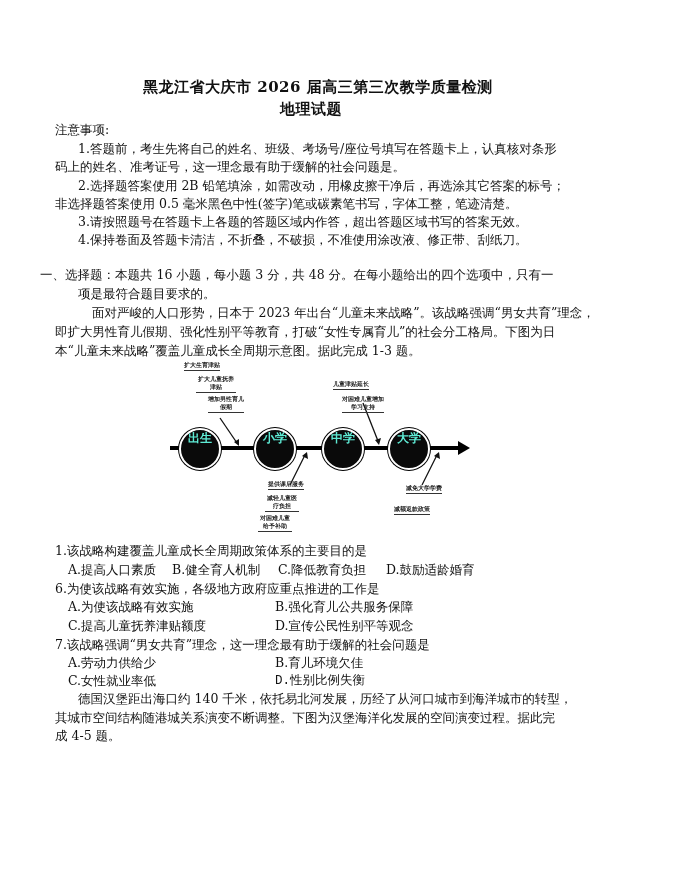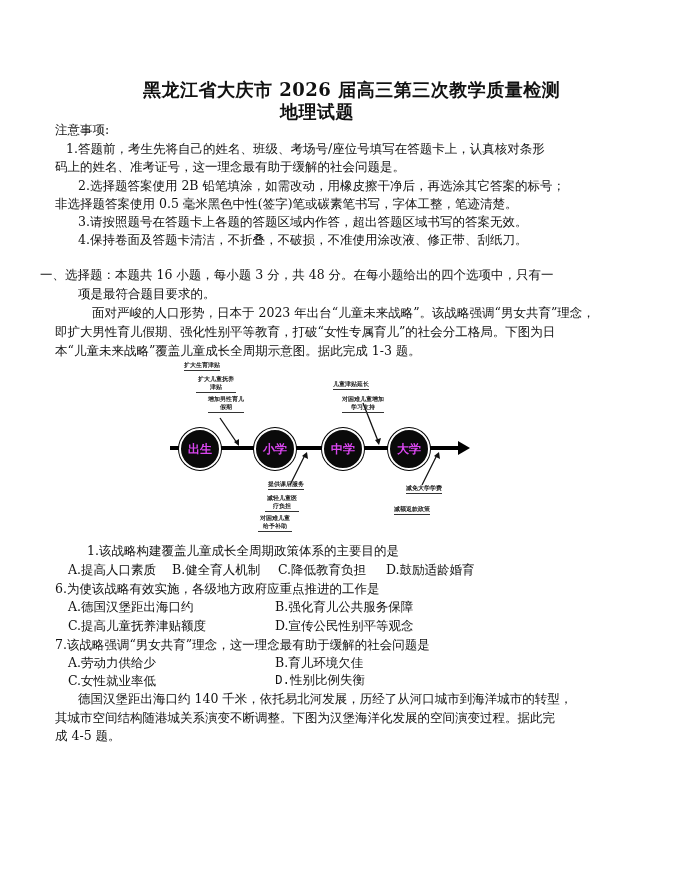--- a/index.html
+++ b/index.html
@@ -1,34 +1,34 @@
 <!DOCTYPE html>
 <html><head>
 <meta charset="utf-8">
 <style>
   html, body { margin:0; padding:0; background:#ffffff; }
   body { width:700px; height:877px; position:relative; overflow:hidden;
          font-family:"DejaVu Serif","Liberation Serif",serif; color:#111; }
   .abs { position:absolute; white-space:nowrap; }
-  .title { font-weight:bold; font-size:18px; letter-spacing:0.5px; }
+  .title { font-weight:bold; font-size:15px; letter-spacing:0.5px; }
   .txt { font-size:12.5px; line-height:18px; }
   .diag-label { font-size:6px; font-weight:bold; text-align:center; line-height:8px; color:#222; }
   .uline { border-bottom:1.5px solid #333; padding-bottom:1px; }
   .node { position:absolute; width:38px; height:38px; border-radius:50%; background:#0a0a0a;
-          color:#d946ef; font-size:12px; font-weight:bold; display:flex; align-items:center;
+          color:#5eead4; font-size:12px; font-weight:bold; display:flex; 
           justify-content:center; border:2px solid #fff; box-shadow:0 0 0 1px #000; }
 </style>
 </head>
 <body>
 
 <div class="abs title" style="left:143px; top:78px;">黑龙江省大庆市 2026 届高三第三次教学质量检测</div>
 <div class="abs title" style="left:280px; top:100px;">地理试题</div>
 
 <div class="abs txt" style="left:55px; top:121px;">注意事项:</div>
-<div class="abs txt" style="left:66px; top:140px;">1.答题前，考生先将自己的姓名、班级、考场号/座位号填写在答题卡上，认真核对条形</div>
+<div class="abs txt" style="left:78px; top:140px;">1.答题前，考生先将自己的姓名、班级、考场号/座位号填写在答题卡上，认真核对条形</div>
 <div class="abs txt" style="left:55px; top:158px;">码上的姓名、准考证号，这一理念最有助于缓解的社会问题是。</div>
 <div class="abs txt" style="left:78px; top:177px;">2.选择题答案使用 2B 铅笔填涂，如需改动，用橡皮擦干净后，再选涂其它答案的标号；</div>
 <div class="abs txt" style="left:55px; top:195px;">非选择题答案使用 0.5 毫米黑色中性(签字)笔或碳素笔书写，字体工整，笔迹清楚。</div>
 <div class="abs txt" style="left:78px; top:213px;">3.请按照题号在答题卡上各题的答题区域内作答，超出答题区域书写的答案无效。</div>
 <div class="abs txt" style="left:78px; top:231px;">4.保持卷面及答题卡清洁，不折叠，不破损，不准使用涂改液、修正带、刮纸刀。</div>
 
 <div class="abs txt" style="left:40px; top:266px;">一、选择题：本题共 16 小题，每小题 3 分，共 48 分。在每小题给出的四个选项中，只有一</div>
 <div class="abs txt" style="left:78px; top:285px;">项是最符合题目要求的。</div>
 <div class="abs txt" style="left:92px; top:304px;">面对严峻的人口形势，日本于 2023 年出台“儿童未来战略”。该战略强调“男女共育”理念，</div>
 <div class="abs txt" style="left:55px; top:323px;">即扩大男性育儿假期、强化性别平等教育，打破“女性专属育儿”的社会分工格局。下图为日</div>
@@ -72,28 +72,28 @@
   <div class="abs diag-label uline" style="left:172px; top:40px; white-space:normal; width:42px;"><span>对困难儿童增加学习支持</span></div>
 
   <div class="abs diag-label uline" style="left:98px; top:125px;">提供课后服务</div>
   <div class="abs diag-label uline" style="left:95px; top:139px; white-space:normal; width:34px;"><span>减轻儿童医疗负担</span></div>
   <div class="abs diag-label uline" style="left:88px; top:159px; white-space:normal; width:34px;"><span>对困难儿童给予补助</span></div>
 
   <div class="abs diag-label uline" style="left:236px; top:129px;">减免大学学费</div>
   <div class="abs diag-label uline" style="left:224px; top:150px;">减额返款政策</div>
 </div>
 
-<div class="abs txt" style="left:55px; top:542px;margin-left:32px;">1.该战略构建覆盖儿童成长全周期政策体系的主要目的是</div>
+<div class="abs txt" style="left:55px; top:542px;">1.该战略构建覆盖儿童成长全周期政策体系的主要目的是</div>
 <div class="abs txt" style="left:68px; top:561px;">A.提高人口素质</div>
 <div class="abs txt" style="left:172px; top:561px;">B.健全育人机制</div>
 <div class="abs txt" style="left:278px; top:561px;">C.降低教育负担</div>
 <div class="abs txt" style="left:386px; top:561px;">D.鼓励适龄婚育</div>
 
 <div class="abs txt" style="left:55px; top:580px;">6.为使该战略有效实施，各级地方政府应重点推进的工作是</div>
-<div class="abs txt" style="left:68px; top:598px;">A.德国汉堡距出海口约</div>
+<div class="abs txt" style="left:68px; top:598px;">A.为使该战略有效实施</div>
 <div class="abs txt" style="left:275px; top:598px;">B.强化育儿公共服务保障</div>
 <div class="abs txt" style="left:68px; top:617px;text-align:right;">C.提高儿童抚养津贴额度</div>
 <div class="abs txt" style="left:275px; top:617px;">D.宣传公民性别平等观念</div>
 
 <div class="abs txt" style="left:55px; top:636px;">7.该战略强调“男女共育”理念，这一理念最有助于缓解的社会问题是</div>
 <div class="abs txt" style="left:68px; top:654px;">A.劳动力供给少</div>
 <div class="abs txt" style="left:275px; top:654px;">B.育儿环境欠佳</div>
 <div class="abs txt" style="left:68px; top:672px;">C.女性就业率低</div>
 <div class="abs txt" style="left:275px; top:672px;font-family:Liberation Mono, monospace;">D.性别比例失衡</div>
 

